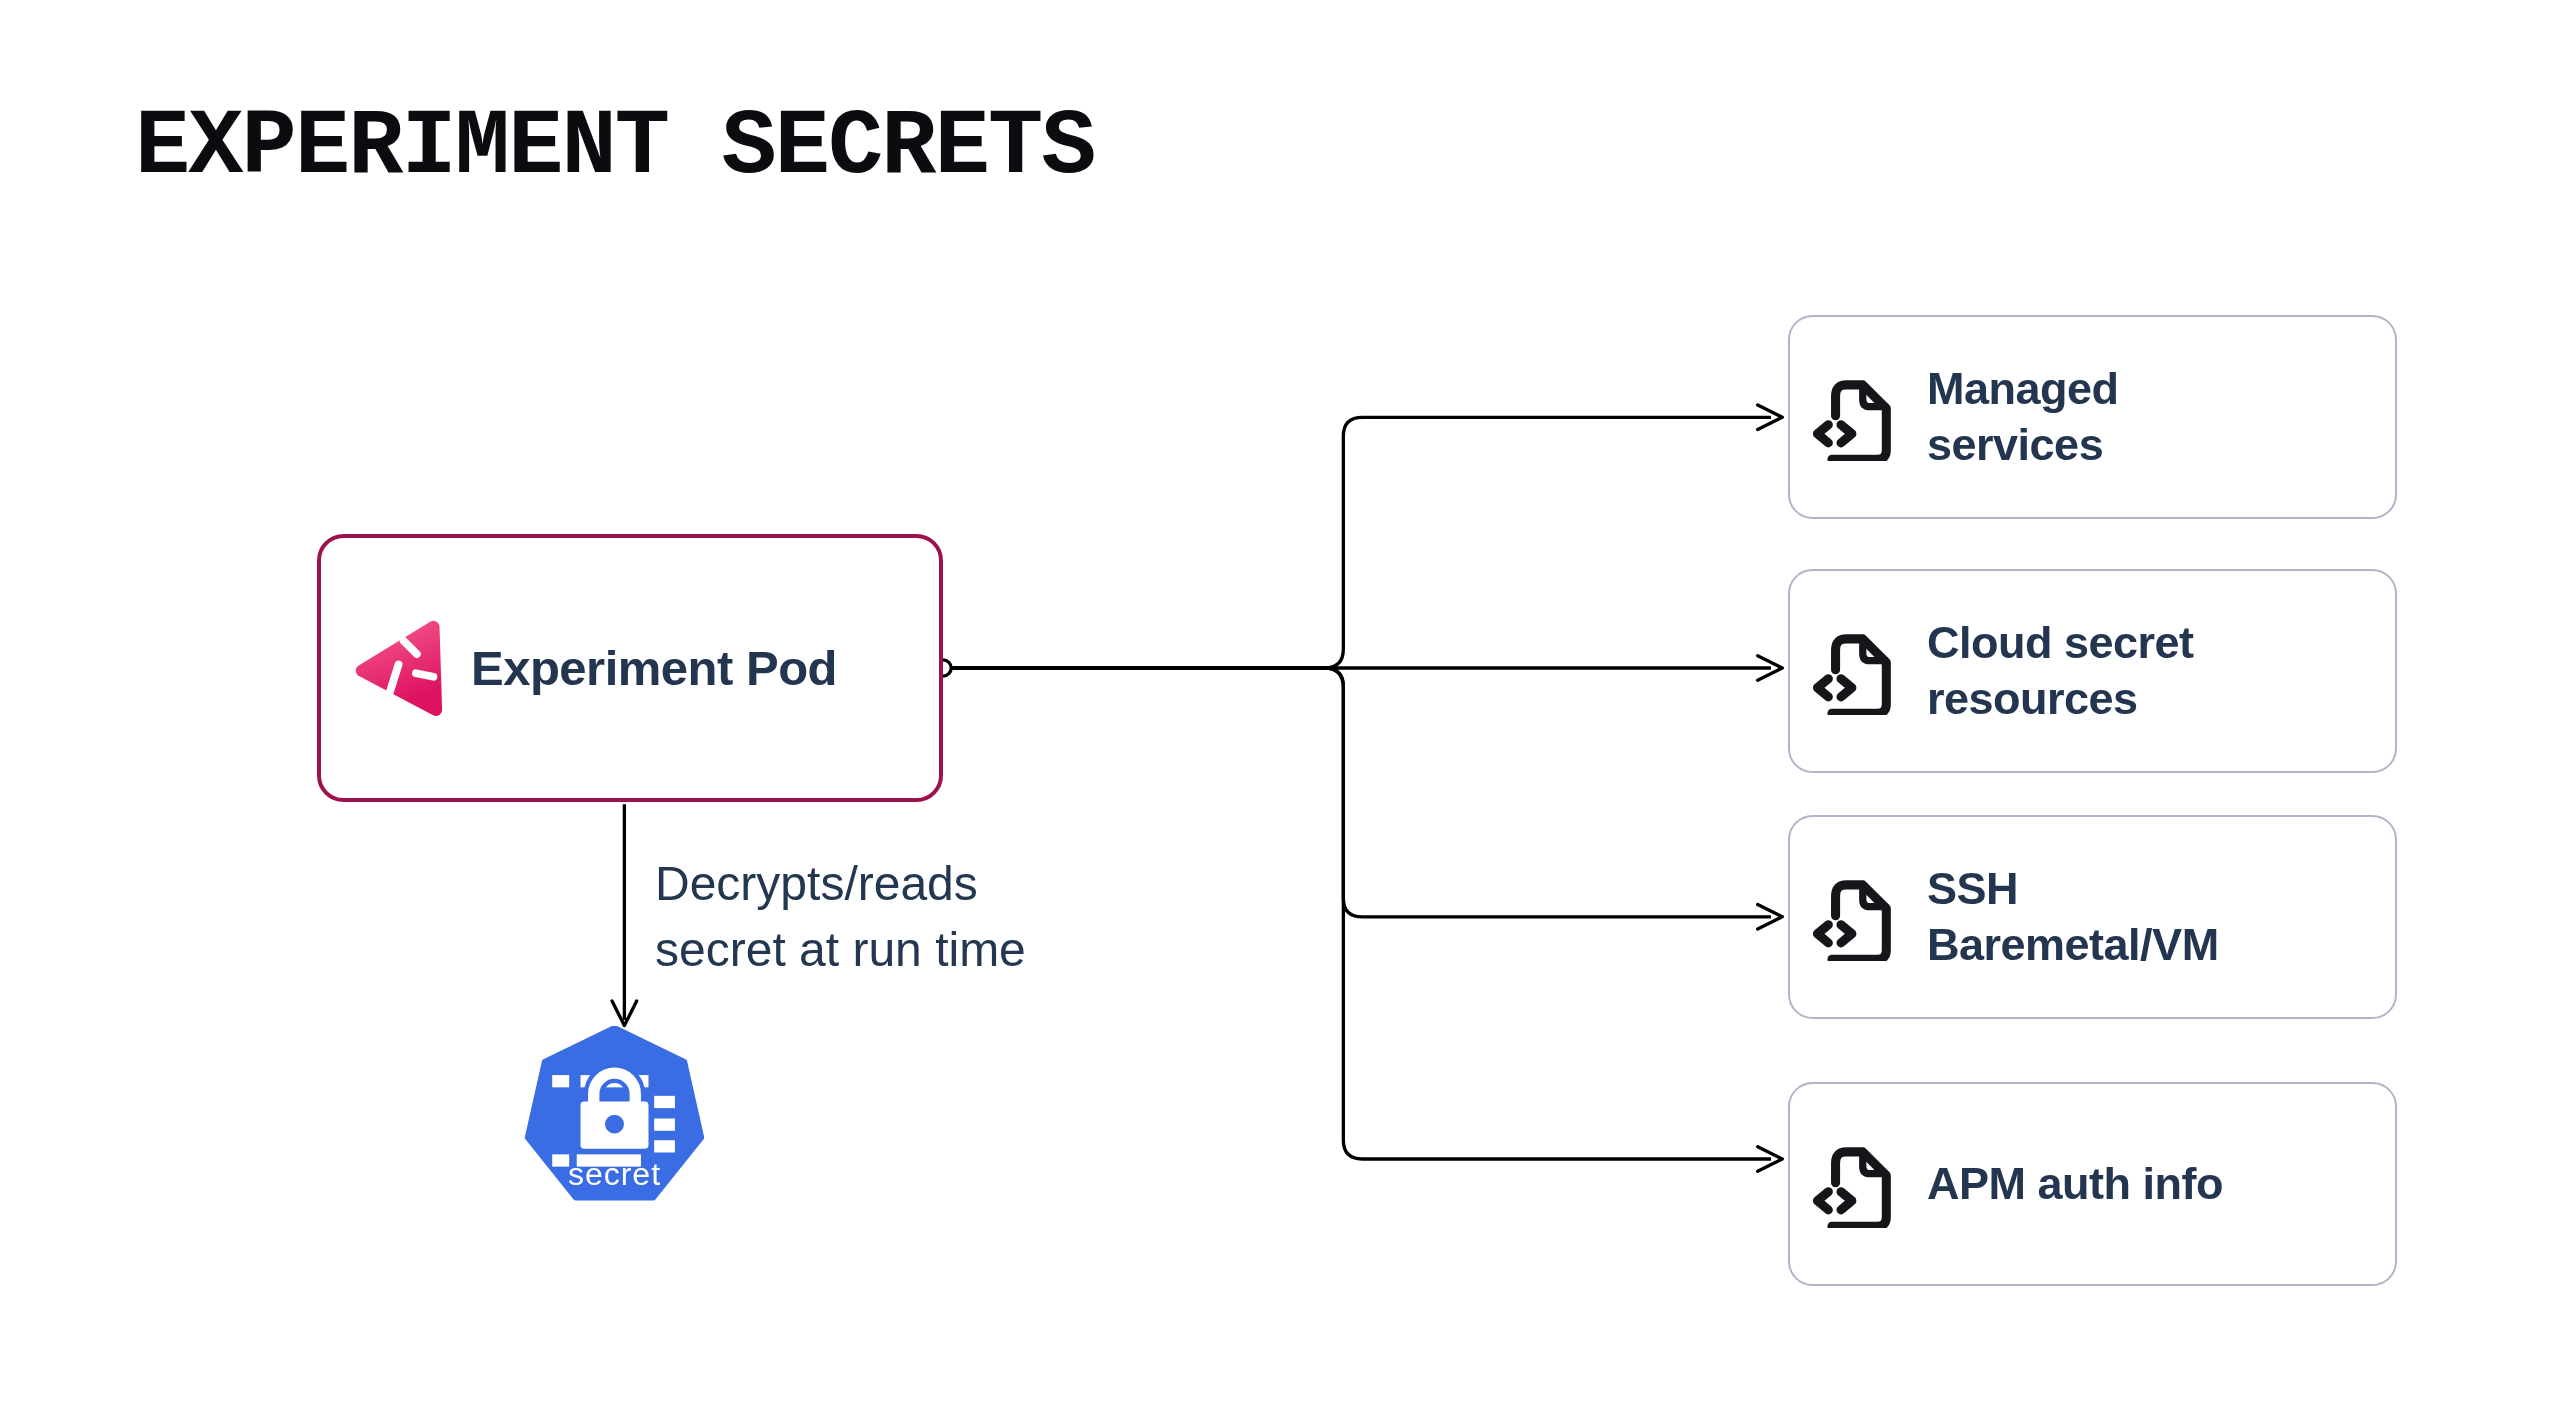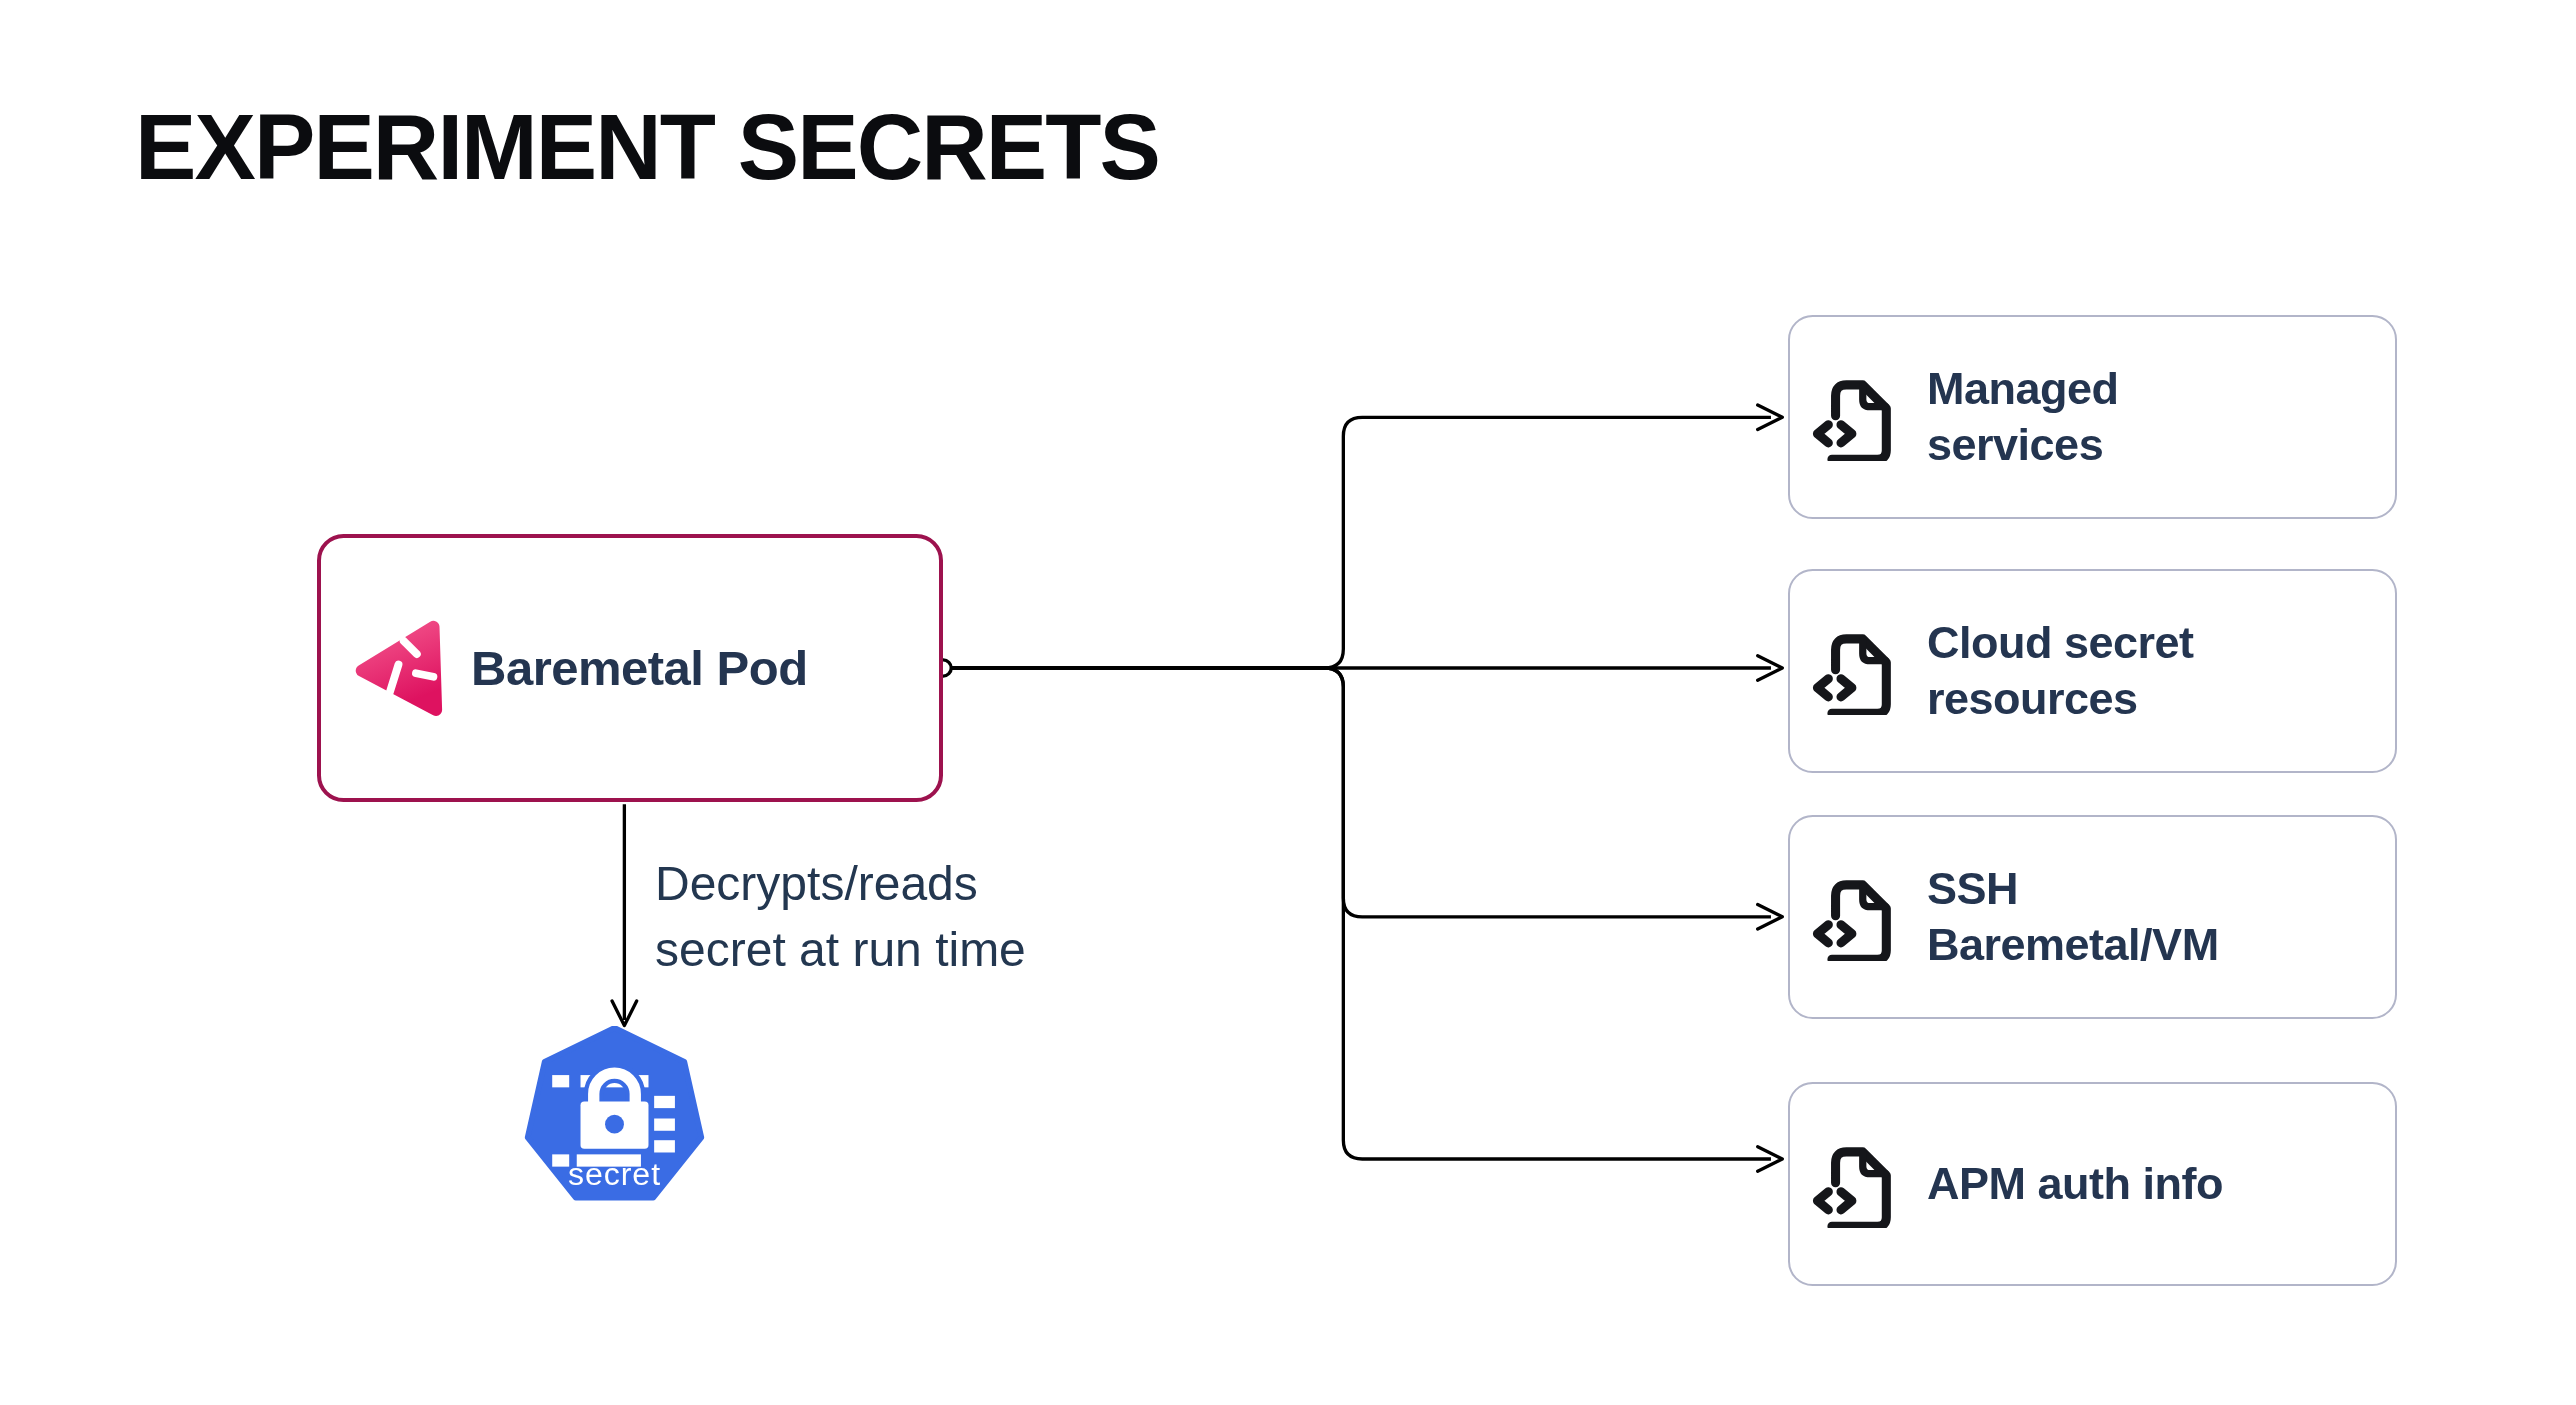--- a/index.html
+++ b/index.html
@@ -6,21 +6,21 @@
   .canvas{
     position:relative;
     width:2576px;height:1406px;
     background:#ffffff;
     font-family:"Liberation Sans", sans-serif;
     overflow:hidden;
   }
   .page-title{
     position:absolute;left:135px;top:95px;
     font-size:92px;font-weight:bold;letter-spacing:-1.9px;
-    color:#0b0c0f;margin:0;white-space:nowrap;
+    color:#0b0c0f;margin:0;white-space:nowrap;font-family:Liberation Mono, monospace;
   }
   
   .edges{position:absolute;left:0;top:0;width:2576px;height:1406px;pointer-events:none;}
   
   .pod{
     position:absolute;left:317px;top:534px;width:626px;height:268px;
     box-sizing:border-box;border:4.7px solid #9d124e;border-radius:26.5px;
     background:#ffffff;display:flex;align-items:center;padding-left:33px;
   }
   .pod-label{
@@ -95,21 +95,21 @@
           </linearGradient>
         </defs>
         <polygon points="4,54 86,4 89,99" fill="url(#lg-pink)" stroke="url(#lg-pink)" stroke-width="14" stroke-linejoin="round"></polygon>
         <g stroke="#ffffff" stroke-width="9" stroke-linecap="round">
           <path d="M52,20 L67,35"></path>
           <path d="M46,47 L36,79"></path>
           <path d="M66,57 L86,61"></path>
         </g>
       </svg>
     </span>
-    <span class="pod-label">Baremetal Pod</span>
+    <span class="pod-label">Experiment Pod</span>
   </div>
 
   <div class="edge-note">
     <span>Decrypts/reads</span>
     <span>secret at run time</span>
   </div>
 
   <div class="secret-node">
     <svg width="185" height="185" viewBox="0 0 196 196" xmlns="http://www.w3.org/2000/svg">
       <polygon points="98,2 24,38 6,118 57,182 139,182 190,118 172,38" fill="#3A6CE4" stroke="#3A6CE4" stroke-width="6" stroke-linejoin="round"></polygon>

